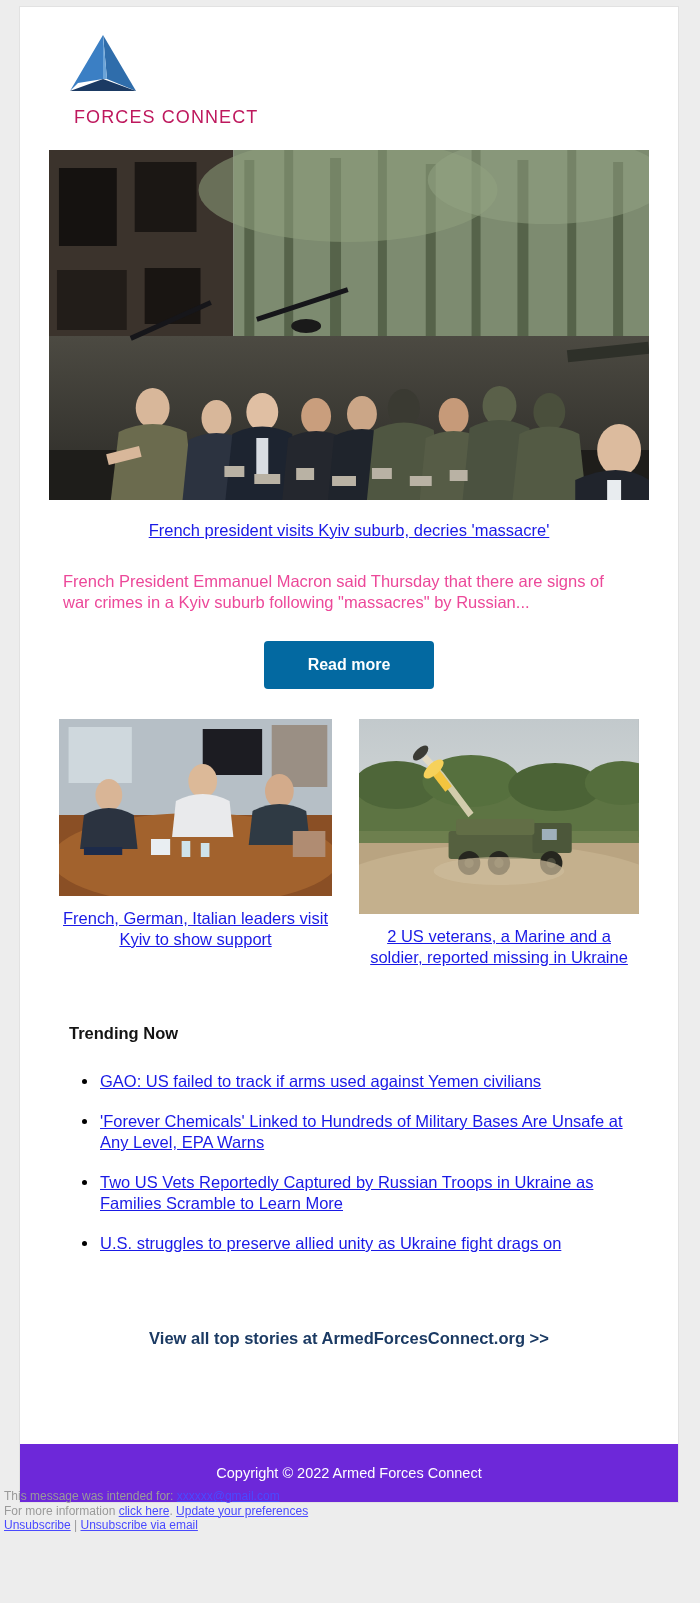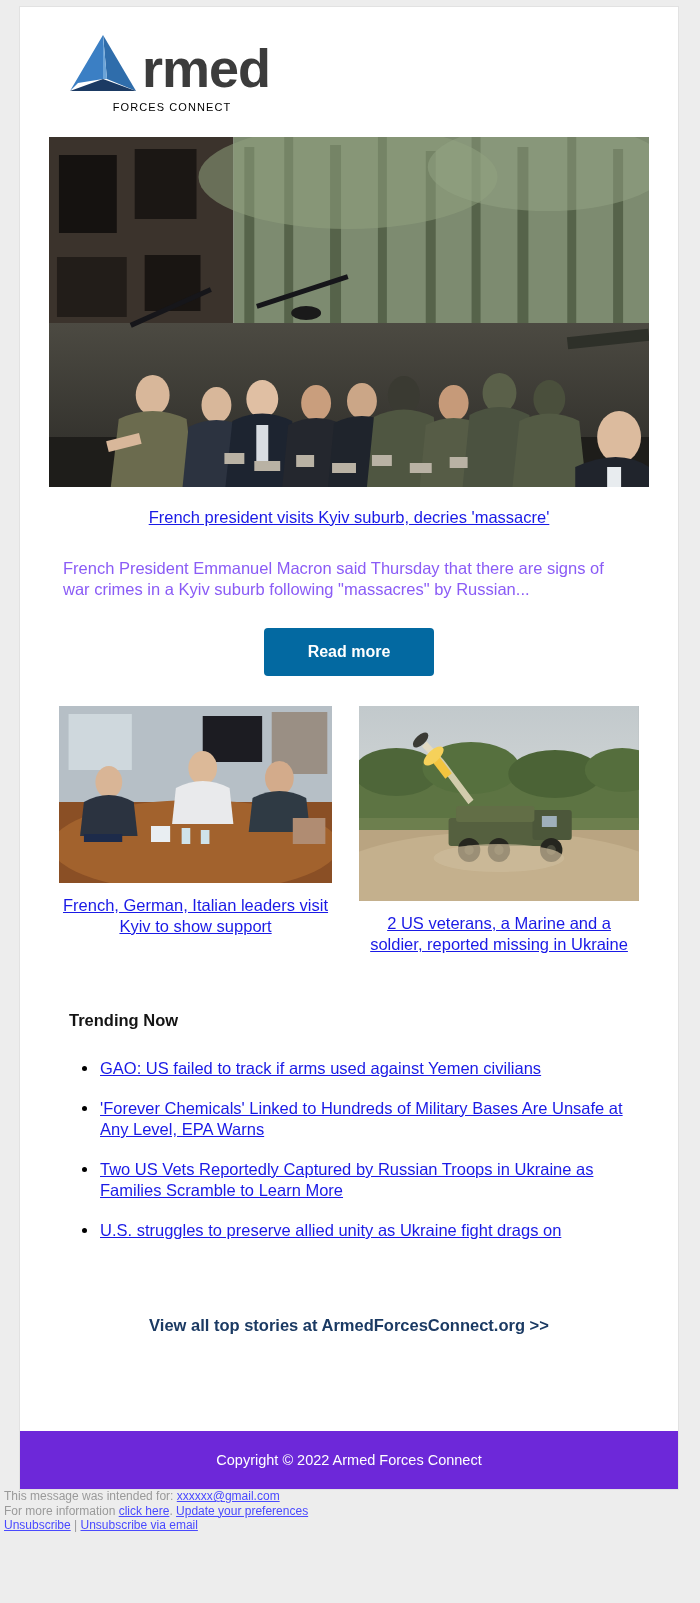--- a/index.html
+++ b/index.html
@@ -49,24 +49,24 @@
     font-size: 54px;
     font-weight: bold;
     color: #3c3c3c;
     letter-spacing: -1px;
     line-height: 54px;
     margin-left: 2px;
     font-family: "Liberation Sans", sans-serif;
   }
   .logo-sub {
     text-align: center;
-    font-size: 11px;
-    color: #000000;
+    font-size: 18px;
+    color: #be185d;
     letter-spacing: 1.1px;
-    margin-top: 6px;
+    margin-top: 12px;
     padding-left: 8px;
     font-family: "Liberation Sans", sans-serif;
   }
 
   
   .hero-block {
     padding: 0 29px;
   }
   .hero-image {
     width: 100%;
@@ -87,21 +87,21 @@
     color: #1a1ae6;
     text-decoration: underline;
     font-size: 16.5px;
     line-height: 21px;
     cursor: pointer;
     font-family: "Liberation Sans", sans-serif;
   }
   .hero-summary {
     font-size: 16.5px;
     line-height: 21px;
-    color: #8b5cf6;
+    color: #ec4899;
     padding: 0 16px 0 14px;
     margin-top: 30px;
   }
   .readmore-wrap {
     text-align: center;
     margin-top: 28px;
     margin-bottom: 30px;
   }
   .readmore-btn {
     display: inline-block;
@@ -232,21 +232,20 @@
     <div class="logo-wrap">
       <div class="logo-row">
         <span class="logo-mark">
           <svg viewBox="0 0 74 62" xmlns="http://www.w3.org/2000/svg">
             <polygon points="37,2 70,58 41,46 37,2" fill="#2f6dab"></polygon>
             <polygon points="37,2 37,46 12,50 4,58" fill="#3b7fc4"></polygon>
             <polygon points="4,58 37,46 70,58" fill="#1b3a63"></polygon>
             <polygon points="37,2 41,46 37,46" fill="#6ca4d8"></polygon>
           </svg>
         </span>
-        <span class="logo-word">rmed</span>
       </div>
       <div class="logo-sub">FORCES CONNECT</div>
     </div>
   </div>
 
   <div class="hero-block">
     <div class="hero-image">
       <svg viewBox="0 0 602 350" preserveAspectRatio="none" xmlns="http://www.w3.org/2000/svg">
         <defs>
           <linearGradient id="sky" x1="0" y1="0" x2="0" y2="1">

